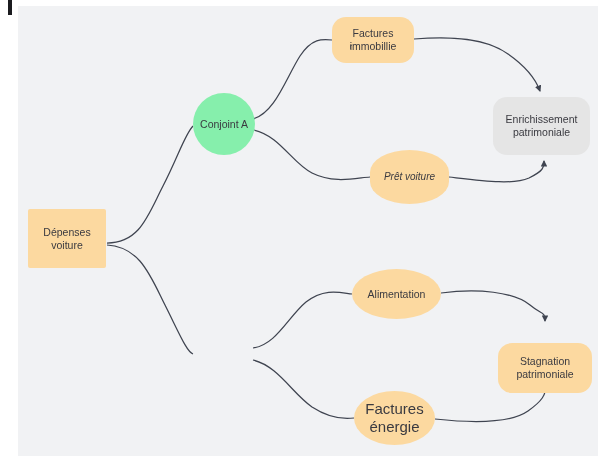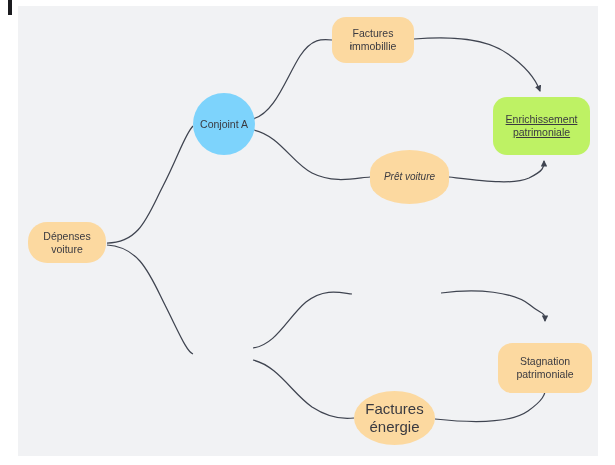--- a/index.html
+++ b/index.html
@@ -58,21 +58,21 @@
     display: block;
     white-space: nowrap;
   }
   .shape-rect   { border-radius: 2px; }
   .shape-round  { border-radius: 14px; }
   .shape-pill   { border-radius: 46px / 26px; }
   .shape-circle { border-radius: 50%; }
   .shape-ellipse{ border-radius: 50%; }
 
   
-  #n-depenses      { left: 28px;  top: 222px; width: 78px;  height: 41px;  font-size: 10.5px; border-radius: 19px; }
+  #n-depenses      { left: 28px;  top: 209px; width: 78px;  height: 59px;  font-size: 10.5px; }
   #n-conjointA     { left: 193px; top: 93px;  width: 62px;  height: 62px;  font-size: 10.5px; }
   #n-conjointB     { left: 193px; top: 323px; width: 61px;  height: 61px;  font-size: 10.5px; }
   #n-emprunt       { left: 332px; top: 17px;  width: 82px;  height: 46px;  font-size: 10.5px; }
   #n-pret          { left: 370px; top: 150px; width: 79px;  height: 54px;  font-size: 10px; font-style: italic; }
   #n-enrich        { left: 493px; top: 97px;  width: 97px;  height: 58px;  font-size: 10.5px; }
   #n-alimentation  { left: 352px; top: 269px; width: 89px;  height: 50px;  font-size: 10.5px; }
   #n-factures      { left: 354px; top: 391px; width: 81px;  height: 54px;  font-size: 15px; }
   #n-stagnation    { left: 498px; top: 343px; width: 94px;  height: 50px;  font-size: 10.5px; }
 
   
@@ -123,21 +123,21 @@
     </g>
   </svg>
 
   <div class="node shape-rect" id="n-depenses" style="background: rgb(252, 217, 160); color: rgb(58, 58, 64);">
     <div>
       <span>Dépenses</span>
       <span>voiture</span>
     </div>
   </div>
 
-  <div class="node shape-circle" id="n-conjointA" style="background: #7dd3fc; color: rgb(58, 58, 64);">
+  <div class="node shape-circle" id="n-conjointA" style="background: #86efac; color: rgb(58, 58, 64);">
     <div>
       <span>Conjoint A</span>
     </div>
   </div>
 
 
   <div class="node shape-round" id="n-emprunt" style="background: rgb(252, 217, 160); color: rgb(58, 58, 64);">
     <div>
       <span>Factures</span>
       <span class="ovf">
@@ -146,27 +146,32 @@
         </span>
     </div>
   </div>
 
   <div class="node shape-pill" id="n-pret" style="background: rgb(252, 217, 160); color: rgb(58, 58, 64);">
     <div>
       <span>Prêt voiture</span>
     </div>
   </div>
 
-  <div class="node shape-round" id="n-enrich" style="background: #bef264; color: rgb(58, 58, 64); text-decoration: underline;">
+  <div class="node shape-round" id="n-enrich" style="background: #e5e5e5; color: rgb(58, 58, 64);">
     <div>
       <span>Enrichissement</span>
       <span>patrimoniale</span>
     </div>
   </div>
 
+  <div class="node shape-ellipse" id="n-alimentation" style="background: rgb(252, 217, 160); color: rgb(58, 58, 64);">
+    <div>
+      <span>Alimentation</span>
+    </div>
+  </div>
 
   <div class="node shape-ellipse" id="n-factures" style="background: rgb(252, 217, 160); color: rgb(58, 58, 64);">
     <div>
       <span>Factures</span>
       <span>énergie</span>
     </div>
   </div>
 
   <div class="node shape-round" id="n-stagnation" style="background: rgb(252, 217, 160); color: rgb(58, 58, 64);">
     <div>

